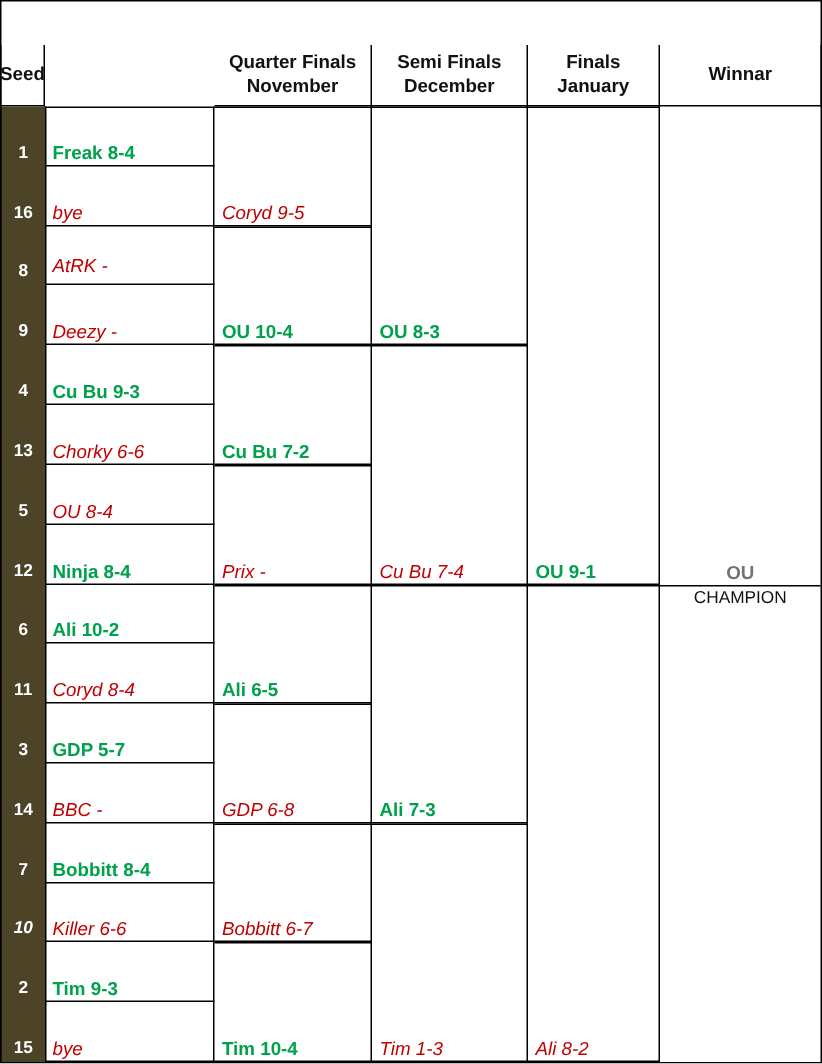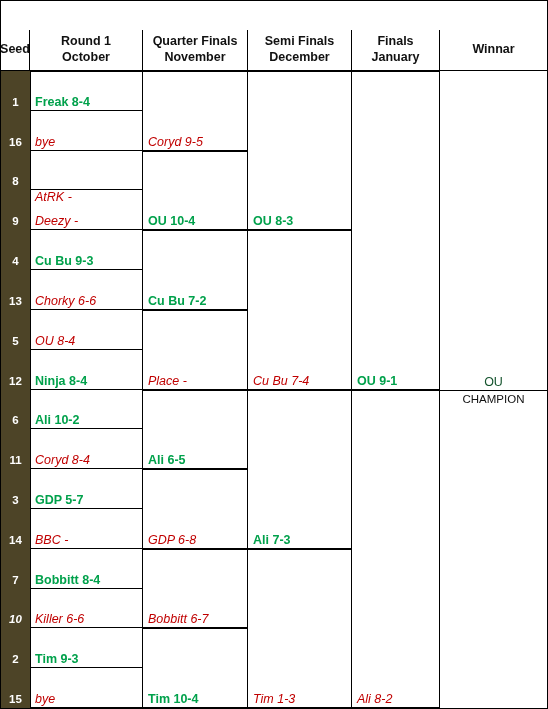--- a/index.html
+++ b/index.html
@@ -73,21 +73,21 @@
   .lose { color: #c00000; font-style: italic; }
 
   
   .hline { position: absolute; background: #000; height: 1px; }
   .vline { position: absolute; background: #000; width: 1px; }
 
   
   .champ-label {
     position: absolute;
     display: flex; align-items: flex-end; justify-content: center;
-    font-size: 12.5px; font-weight: normal; color: #14532d;
+    font-size: 12.5px; font-weight: bold; color: #737373;
     padding-bottom: 1px;
   }
   .champ-sub {
     position: absolute;
     display: flex; align-items: flex-start; justify-content: center;
     font-size: 11.5px; color: #111;
     padding-top: 2px;
   }
 
   
@@ -100,24 +100,20 @@
 </style>
 </head>
 <body>
 
 <div id="bracket">
 
 
   <div class="hdr-row">
       <div class="hdr" style="left: 0px; width: 30px;">
         <div>Seed</div>
-      </div>
-      <div class="hdr" style="left: 30px; width: 113px;">
-        <div>Round 1</div>
-        <div class="l2">October</div>
       </div>
       <div class="hdr" style="left: 143px; width: 105px;">
         <div>Quarter Finals</div>
         <div class="l2">November</div>
       </div>
       <div class="hdr" style="left: 248px; width: 104px;">
         <div>Semi Finals</div>
         <div class="l2">December</div>
       </div>
       <div class="hdr" style="left: 352px; width: 88px;">
@@ -149,21 +145,21 @@
     </div>
 
   <div id="gen">
       <div class="vline" style="left: 30px; top: 71px; height: 637px;"></div>
       <div class="vline" style="left: 142px; top: 71px; height: 637px;"></div>
       <div class="hline" style="left: 30px; top: 110px; width: 113px;"></div>
       <div class="entry win" style="left: 31px; top: 93px; height: 17px; width: 111px;">Freak 8-4</div>
       <div class="hline" style="left: 30px; top: 150px; width: 113px;"></div>
       <div class="entry lose" style="left: 31px; top: 133px; height: 17px; width: 111px;">bye</div>
       <div class="hline" style="left: 30px; top: 189px; width: 113px;"></div>
-      <div class="entry lose" style="left: 31px; top: 188px; height: 17px; width: 111px;">AtRK -</div>
+      <div class="entry lose" style="left: 31px; top: 168px; height: 17px; width: 111px;">AtRK -</div>
       <div class="hline" style="left: 30px; top: 229px; width: 113px;"></div>
       <div class="entry lose" style="left: 31px; top: 212px; height: 17px; width: 111px;">Deezy  -</div>
       <div class="hline" style="left: 30px; top: 269px; width: 113px;"></div>
       <div class="entry win" style="left: 31px; top: 252px; height: 17px; width: 111px;">Cu Bu 9-3</div>
       <div class="hline" style="left: 30px; top: 309px; width: 113px;"></div>
       <div class="entry lose" style="left: 31px; top: 292px; height: 17px; width: 111px;">Chorky 6-6</div>
       <div class="hline" style="left: 30px; top: 349px; width: 113px;"></div>
       <div class="entry lose" style="left: 31px; top: 332px; height: 17px; width: 111px;">OU 8-4</div>
       <div class="hline" style="left: 30px; top: 389px; width: 113px;"></div>
       <div class="entry win" style="left: 31px; top: 372px; height: 17px; width: 111px;">Ninja 8-4</div>
@@ -192,21 +188,21 @@
       <div class="hline" style="left: 143px; top: 229px; width: 105px;"></div>
       <div class="vline" style="left: 247px; top: 151px; height: 79px;"></div>
       <div class="entry win" style="left: 144px; top: 212px; height: 17px; width: 103px;">OU 10-4</div>
       <div class="hline" style="left: 143px; top: 230px; width: 105px;"></div>
       <div class="hline" style="left: 143px; top: 309px; width: 105px;"></div>
       <div class="vline" style="left: 247px; top: 230px; height: 80px;"></div>
       <div class="entry win" style="left: 144px; top: 292px; height: 17px; width: 103px;">Cu Bu 7-2</div>
       <div class="hline" style="left: 143px; top: 310px; width: 105px;"></div>
       <div class="hline" style="left: 143px; top: 389px; width: 105px;"></div>
       <div class="vline" style="left: 247px; top: 310px; height: 80px;"></div>
-      <div class="entry lose" style="left: 144px; top: 372px; height: 17px; width: 103px;">Place -</div>
+      <div class="entry lose" style="left: 144px; top: 372px; height: 17px; width: 103px;">Prix -</div>
       <div class="hline" style="left: 143px; top: 390px; width: 105px;"></div>
       <div class="hline" style="left: 143px; top: 468px; width: 105px;"></div>
       <div class="vline" style="left: 247px; top: 390px; height: 79px;"></div>
       <div class="entry win" style="left: 144px; top: 451px; height: 17px; width: 103px;">Ali 6-5</div>
       <div class="hline" style="left: 143px; top: 469px; width: 105px;"></div>
       <div class="hline" style="left: 143px; top: 548px; width: 105px;"></div>
       <div class="vline" style="left: 247px; top: 469px; height: 80px;"></div>
       <div class="entry lose" style="left: 144px; top: 531px; height: 17px; width: 103px;">GDP 6-8</div>
       <div class="hline" style="left: 143px; top: 549px; width: 105px;"></div>
       <div class="hline" style="left: 143px; top: 627px; width: 105px;"></div>

